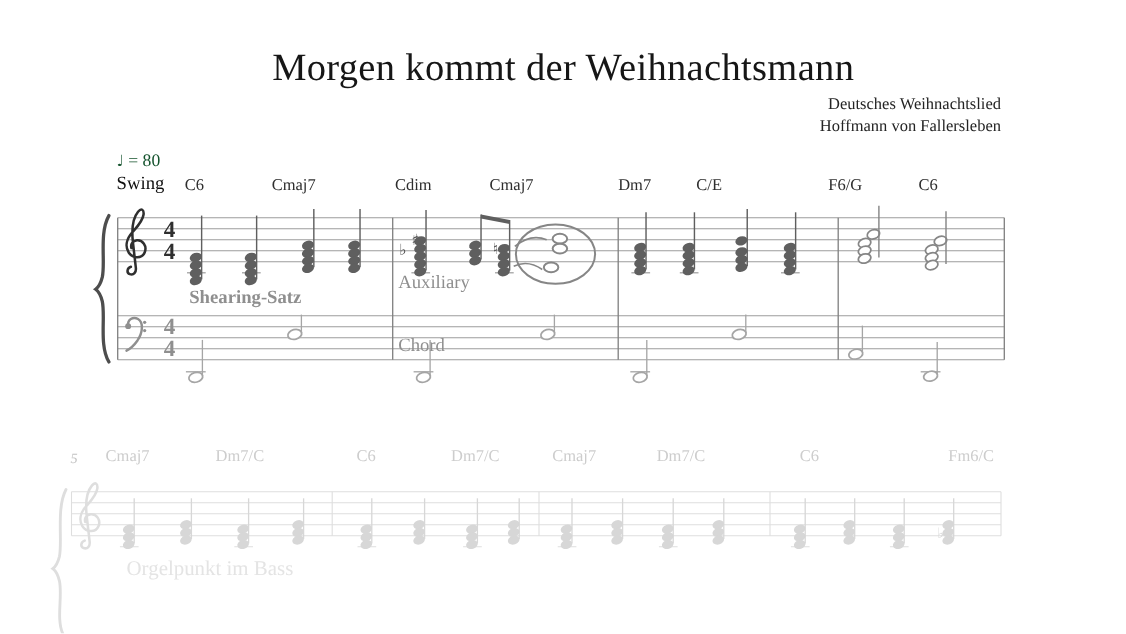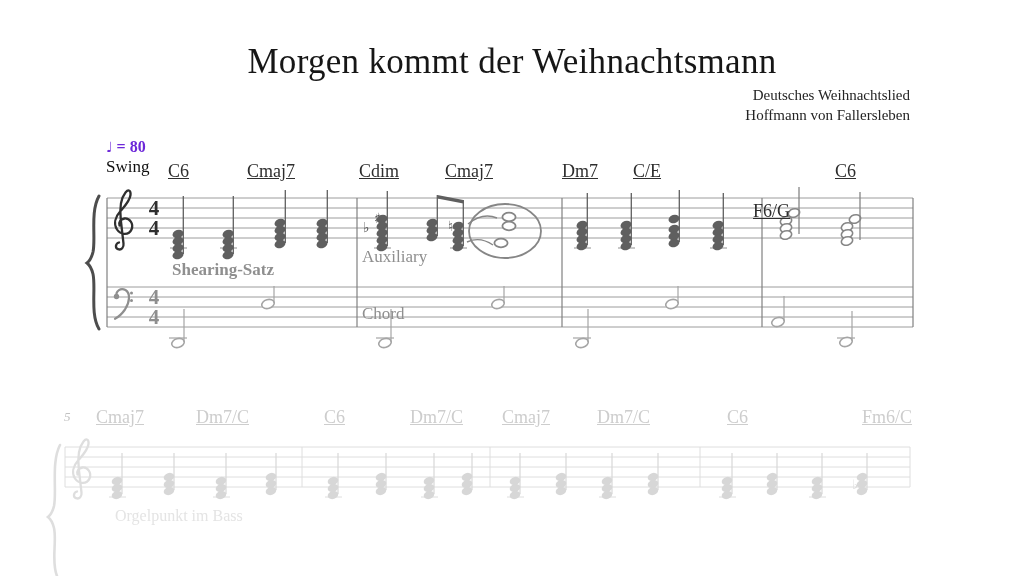--- a/index.html
+++ b/index.html
@@ -2,33 +2,33 @@
 <html><head>
 <meta charset="utf-8">
 <style>
   html,body{margin:0;padding:0;background:#fff;}
   .page{position:relative;width:1024px;height:576px;background:#ffffff;overflow:hidden;
         font-family:"Liberation Serif",serif;color:#222;}
   .abs{position:absolute;white-space:nowrap;}
   #notation{position:absolute;left:0;top:0;}
   .title{left:0;right:0;top:42px;text-align:center;font-size:35px;color:#161616;letter-spacing:0.3px;}
   .credits{right:114px;top:85px;text-align:right;font-size:15px;line-height:20px;color:#242424;}
-  .tempo{left:106px;top:138px;font-size:16px;font-weight:bold;color:#6d28d9;}
+  .tempo{left:106px;top:138px;font-size:16px;font-weight:normal;color:#14532d;}
   .tnote{font-family:"DejaVu Sans",sans-serif;font-size:14px;}
   .swing{left:106px;top:157px;font-size:17px;font-weight:normal;color:#0f0f0f;}
   .chordrow{position:absolute;left:0;top:0;width:100%;height:100%;pointer-events:none;}
-  .chordrow span{position:absolute;font-size:18px;font-family:"Liberation Serif",serif;text-decoration:underline;}
+  .chordrow span{position:absolute;font-size:15px;font-family:"Liberation Serif",serif;}
   .r1 span{color:#2e2e2e;top:161px;}
   .r2 span{color:#cdcdcd;top:407px;}
   .ann{font-size:17px;color:#8f8f8f;}
   .shearing{left:172px;top:260px;font-weight:bold;}
   .aux1{left:362px;top:247px;font-family:Liberation Serif, serif;}
   .aux2{left:362px;top:268px;margin-top:36px;}
   .mnum{left:64px;top:409px;font-size:13px;font-style:italic;color:#c2c2c2;}
-  .orgel{left:115px;top:507px;font-size:16px;color:#e4e4e4;}
+  .orgel{left:115px;top:507px;font-size:19px;color:#e4e4e4;}
 </style>
 </head>
 <body>
 
 <div class="page">
   <svg id="notation" width="1024" height="576">
       <line x1="107" y1="198" x2="913" y2="198" stroke="#9c9c9c" stroke-width="1"></line>
       <line x1="107" y1="208" x2="913" y2="208" stroke="#9c9c9c" stroke-width="1"></line>
       <line x1="107" y1="218" x2="913" y2="218" stroke="#9c9c9c" stroke-width="1"></line>
       <line x1="107" y1="228" x2="913" y2="228" stroke="#9c9c9c" stroke-width="1"></line>
@@ -252,21 +252,21 @@
   <div class="abs tempo"><span class="tnote">♩</span> <span>= 80</span></div>
   <div class="abs swing">Swing</div>
 
   <div id="row1" class="chordrow r1">
       <span style="left: 168px;">C6</span>
       <span style="left: 247px;">Cmaj7</span>
       <span style="left: 359px;">Cdim</span>
       <span style="left: 445px;">Cmaj7</span>
       <span style="left: 562px;">Dm7</span>
       <span style="left: 633px;">C/E</span>
-      <span style="left: 753px; margin-top: 40px;">F6/G</span>
+      <span style="left: 753px;">F6/G</span>
       <span style="left: 835px;">C6</span>
     </div>
   <div id="row2" class="chordrow r2">
       <span style="left: 96px;">Cmaj7</span>
       <span style="left: 196px;">Dm7/C</span>
       <span style="left: 324px;">C6</span>
       <span style="left: 410px;">Dm7/C</span>
       <span style="left: 502px;">Cmaj7</span>
       <span style="left: 597px;">Dm7/C</span>
       <span style="left: 727px;">C6</span>

